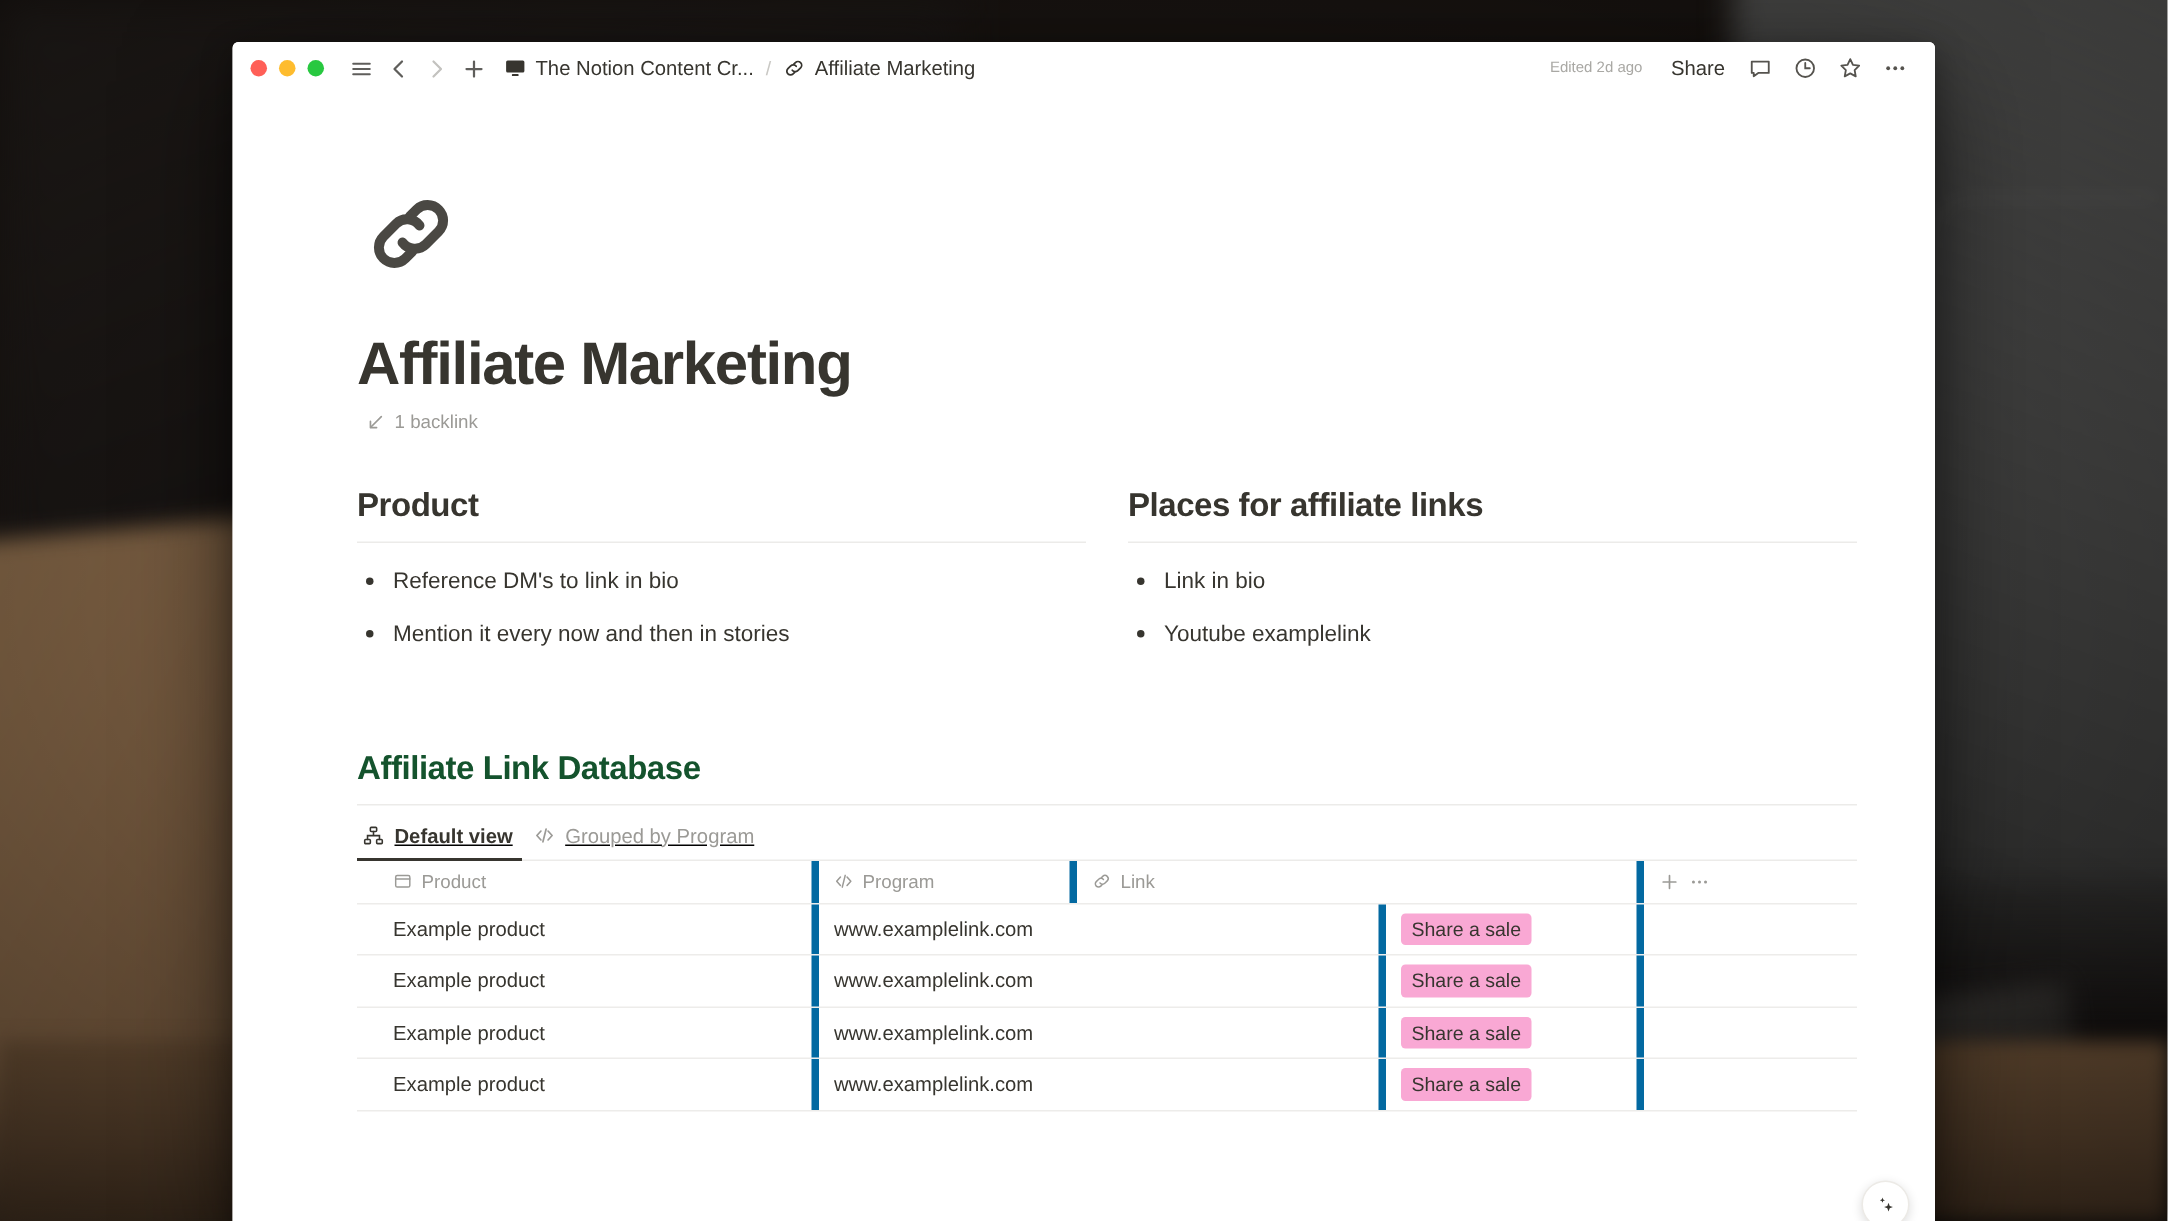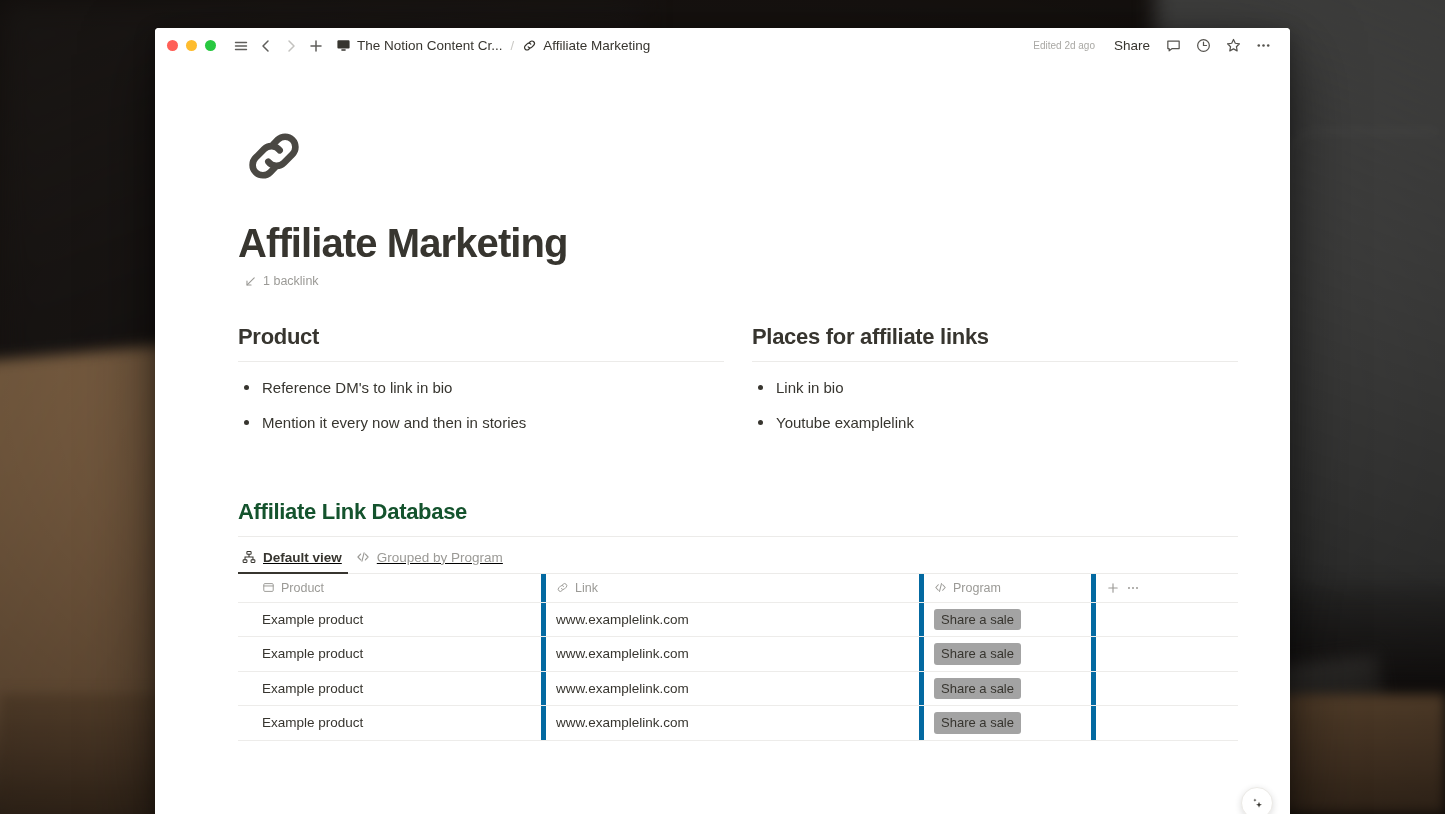--- a/index.html
+++ b/index.html
@@ -324,21 +324,21 @@
     padding-bottom: 7px;
   }
   .col-product { width: 308px; flex: 0 0 308px; padding-left: 24px; }
   .col-link    { width: 378px; flex: 0 0 378px; }
   .col-program { width: 172px; flex: 0 0 172px; }
   .col-add     { flex: 1 1 auto; border-right: none; gap: 14px; color: #b5b4b0; }
 
   .tr.head .col-product { padding-left: 24px; }
 
   .tag {
-    background: #a3a3a3;
+    background: #f9a8d4;
     color: #37352f;
     border-radius: 3px;
     padding: 2px 7px;
     font-size: 13px;
     line-height: 1.35;
     white-space: nowrap;
   }
 
   
   #ai-button {
@@ -531,38 +531,38 @@
             <div class="tr head">
               <div class="td col-product">
                 <span>
                   <svg width="13" height="13" viewBox="0 0 16 16" fill="none" stroke="currentColor" stroke-width="1.2">
                     <rect x="2.2" y="3.2" width="11.6" height="9.6" rx="1.3"></rect>
                     <path d="M2.2 6.1h11.6" stroke-linecap="round"></path>
                   </svg>
                 </span>
                 <span>Product</span>
               </div>
-              <div class="td col-link">
-                <span>
-                  <svg width="13" height="13" viewBox="0 0 16 16" fill="none" stroke="currentColor" stroke-width="1.2" stroke-linecap="round">
-                    <path d="M6.6 9.4a2.6 2.6 0 0 0 3.9.3l2-2a2.6 2.6 0 1 0-3.7-3.7l-1.1 1.1"></path>
-                    <path d="M9.4 6.6a2.6 2.6 0 0 0-3.9-.3l-2 2a2.6 2.6 0 1 0 3.7 3.7l1.1-1.1"></path>
-                  </svg>
-                </span>
-                <span>Link</span>
-              </div>
               <div class="td col-program">
                 <span>
                   <svg width="13" height="13" viewBox="0 0 16 16" fill="none" stroke="currentColor" stroke-width="1.25" stroke-linecap="round" stroke-linejoin="round">
                     <path d="M5.3 4.6L2.2 8l3.1 3.4"></path>
                       <path d="M10.7 4.6L13.8 8l-3.1 3.4"></path>
                       <path d="M9.2 3.2l-2.4 9.6"></path>
                   </svg>
                 </span>
                 <span>Program</span>
+              </div>
+              <div class="td col-link">
+                <span>
+                  <svg width="13" height="13" viewBox="0 0 16 16" fill="none" stroke="currentColor" stroke-width="1.2" stroke-linecap="round">
+                    <path d="M6.6 9.4a2.6 2.6 0 0 0 3.9.3l2-2a2.6 2.6 0 1 0-3.7-3.7l-1.1 1.1"></path>
+                    <path d="M9.4 6.6a2.6 2.6 0 0 0-3.9-.3l-2 2a2.6 2.6 0 1 0 3.7 3.7l1.1-1.1"></path>
+                  </svg>
+                </span>
+                <span>Link</span>
               </div>
               <div class="td col-add">
                 <span>
                   <svg width="14" height="14" viewBox="0 0 16 16" fill="none" stroke="currentColor" stroke-width="1.3" stroke-linecap="round">
                     <path d="M8 3.2v9.6M3.2 8h9.6"></path>
                   </svg>
                 </span>
                 <span>
                   <svg width="14" height="14" viewBox="0 0 16 16" fill="currentColor">
                     <circle cx="3.4" cy="8" r="1.15"></circle>

